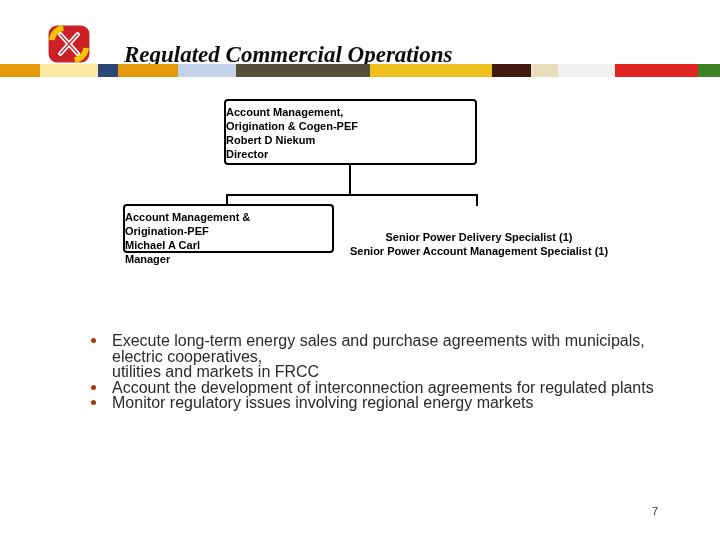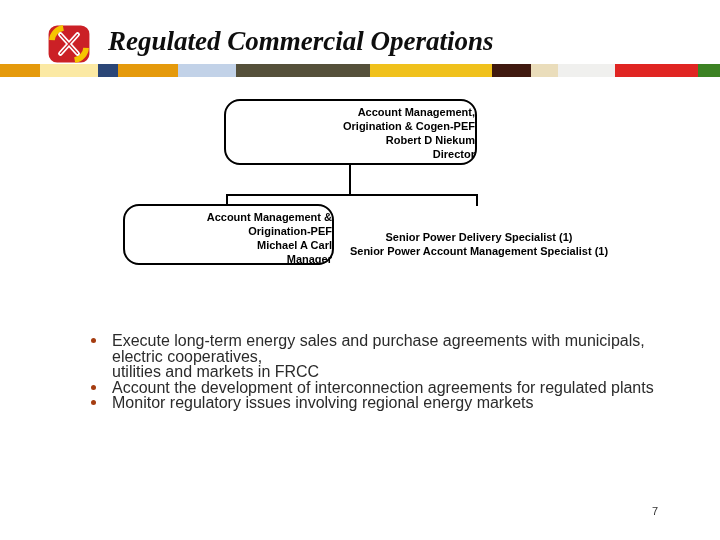--- a/index.html
+++ b/index.html
@@ -2,35 +2,35 @@
 <html style="--bullet-color: #A53C10;"><head>
 <meta charset="utf-8">
 <style>
   html,body { margin:0; padding:0; background:#fff; }
   .slide {
     position:relative; width:720px; height:540px; background:#ffffff;
     font-family:"Liberation Sans", sans-serif; overflow:hidden;
   }
   .logo { position:absolute; left:48px; top:25px; width:42px; height:38px; }
   .title {
-    position:absolute; left:108px; top:26px; margin:0;
+    position:absolute; left:108px; top:26px; margin:16px;
     font-family:"Liberation Serif", serif; font-style:italic; font-weight:bold;
-    font-size:27px; color:#0e0e0e; white-space:nowrap;
+    font-size:23px; color:#0e0e0e; white-space:nowrap;
   }
   .stripe { position:absolute; left:0; top:64px; width:720px; height:13px; display:flex; }
   .stripe > div { height:100%; flex:0 0 auto; }
 
   .box {
     position:absolute; box-sizing:border-box; border:2px solid #000;
-    border-radius:16px; background:#fff; text-align:right;
+    border-radius:4px; background:#fff; text-align:left;
     font-weight:bold; font-size:11px; line-height:14px; color:#000;
     white-space:pre-line;
   }
   .director-box { left:224px; top:99px; width:253px; height:66px; padding-top:4px; }
-  .manager-box  { left:123px; top:204px; width:211px; height:61px; padding-top:4px; }
+  .manager-box  { left:123px; top:204px; width:211px; height:49px; padding-top:4px; }
   .specialists {
     position:absolute; left:328px; top:231px; width:302px; text-align:center;
     font-weight:bold; font-size:11px; line-height:13.5px; color:#000; white-space:pre-line;
   }
   .conn { position:absolute; background:#000; }
   .conn-v-top     { left:349px; top:165px; width:2px;  height:30px; }
   .conn-h         { left:226px; top:194px; width:252px; height:2px; }
   .conn-drop-left { left:226px; top:194px; width:2px;  height:11px; }
   .conn-drop-right{ left:476px; top:194px; width:2px;  height:12px; }
 

